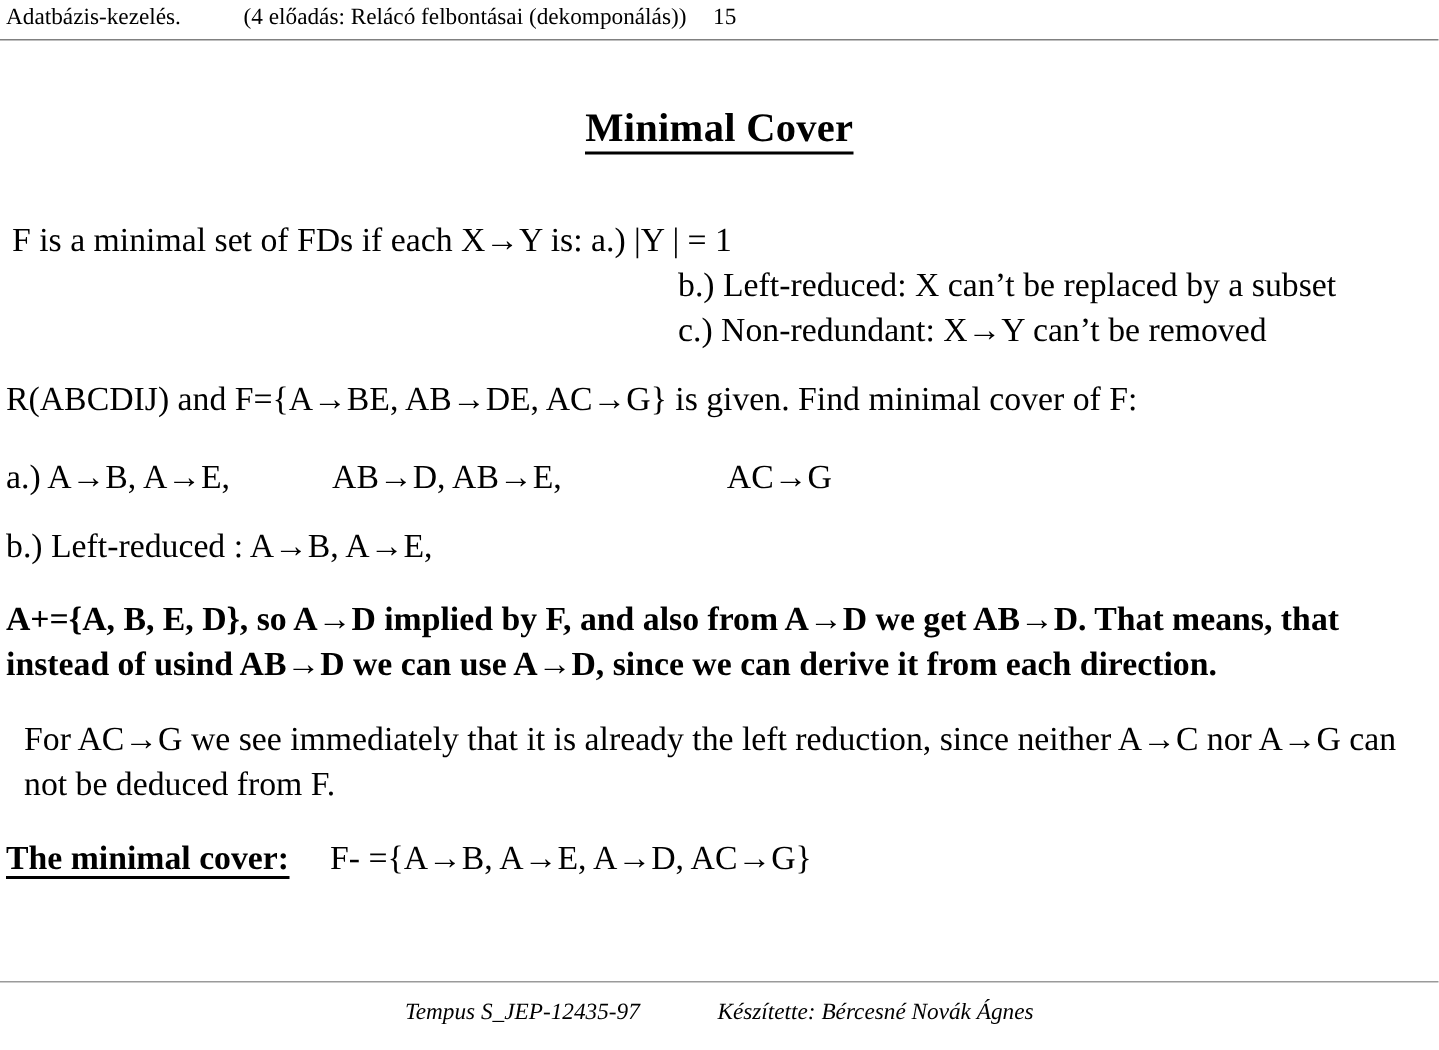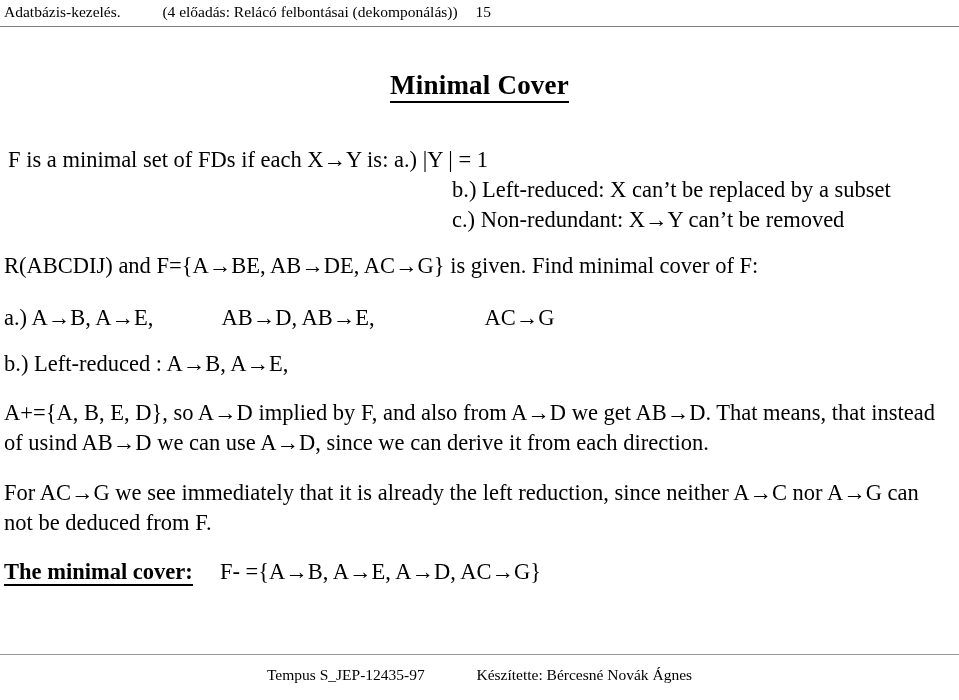--- a/index.html
+++ b/index.html
@@ -83,39 +83,40 @@
     line-height: 30px;
   }
 
   .ln-def      { top: 90px;  left: 8px; margin-top: 28px; }
   .ln-b        { top: 148px; left: 452px; }
   .ln-c        { top: 178px; left: 452px; }
   .ln-given    { top: 224px; left: 4px; }
   .ln-a        { top: 276px; left: 4px; }
   .ln-bred     { top: 322px; left: 4px; }
 
-  .para-1      { top: 370px; left: 4px;  width: 950px; }
-  .para-2      { top: 450px; left: 4px;  width: 930px; }
+  .para-1      { top: 370px; left: 4px;  width: 950px; font-weight: bold; }
+  .para-2      { top: 450px; left: 16px;  width: 930px; }
   .ln-result   { top: 530px; left: 4px; text-align: center; }
   .gap-m { display: inline-block; width: 58px; }
   .gap-l { display: inline-block; width: 100px; }
   .gap-x { display: inline-block; width: 16px; }
 
   .u-bold {
     font-weight: bold;
     border-bottom: 2px solid #000;
   }
 
   
   .page-footer {
     position: absolute;
     bottom: 0;
     left: 0;
     width: 862px;
     height: 46px;
+    font-style: italic;
   }
   .footer-rule {
     position: absolute;
     top: 0;
     left: 0;
     width: 959px;
     height: 1px;
     background: #9a9a9a;
   }
   .footer-inner {

